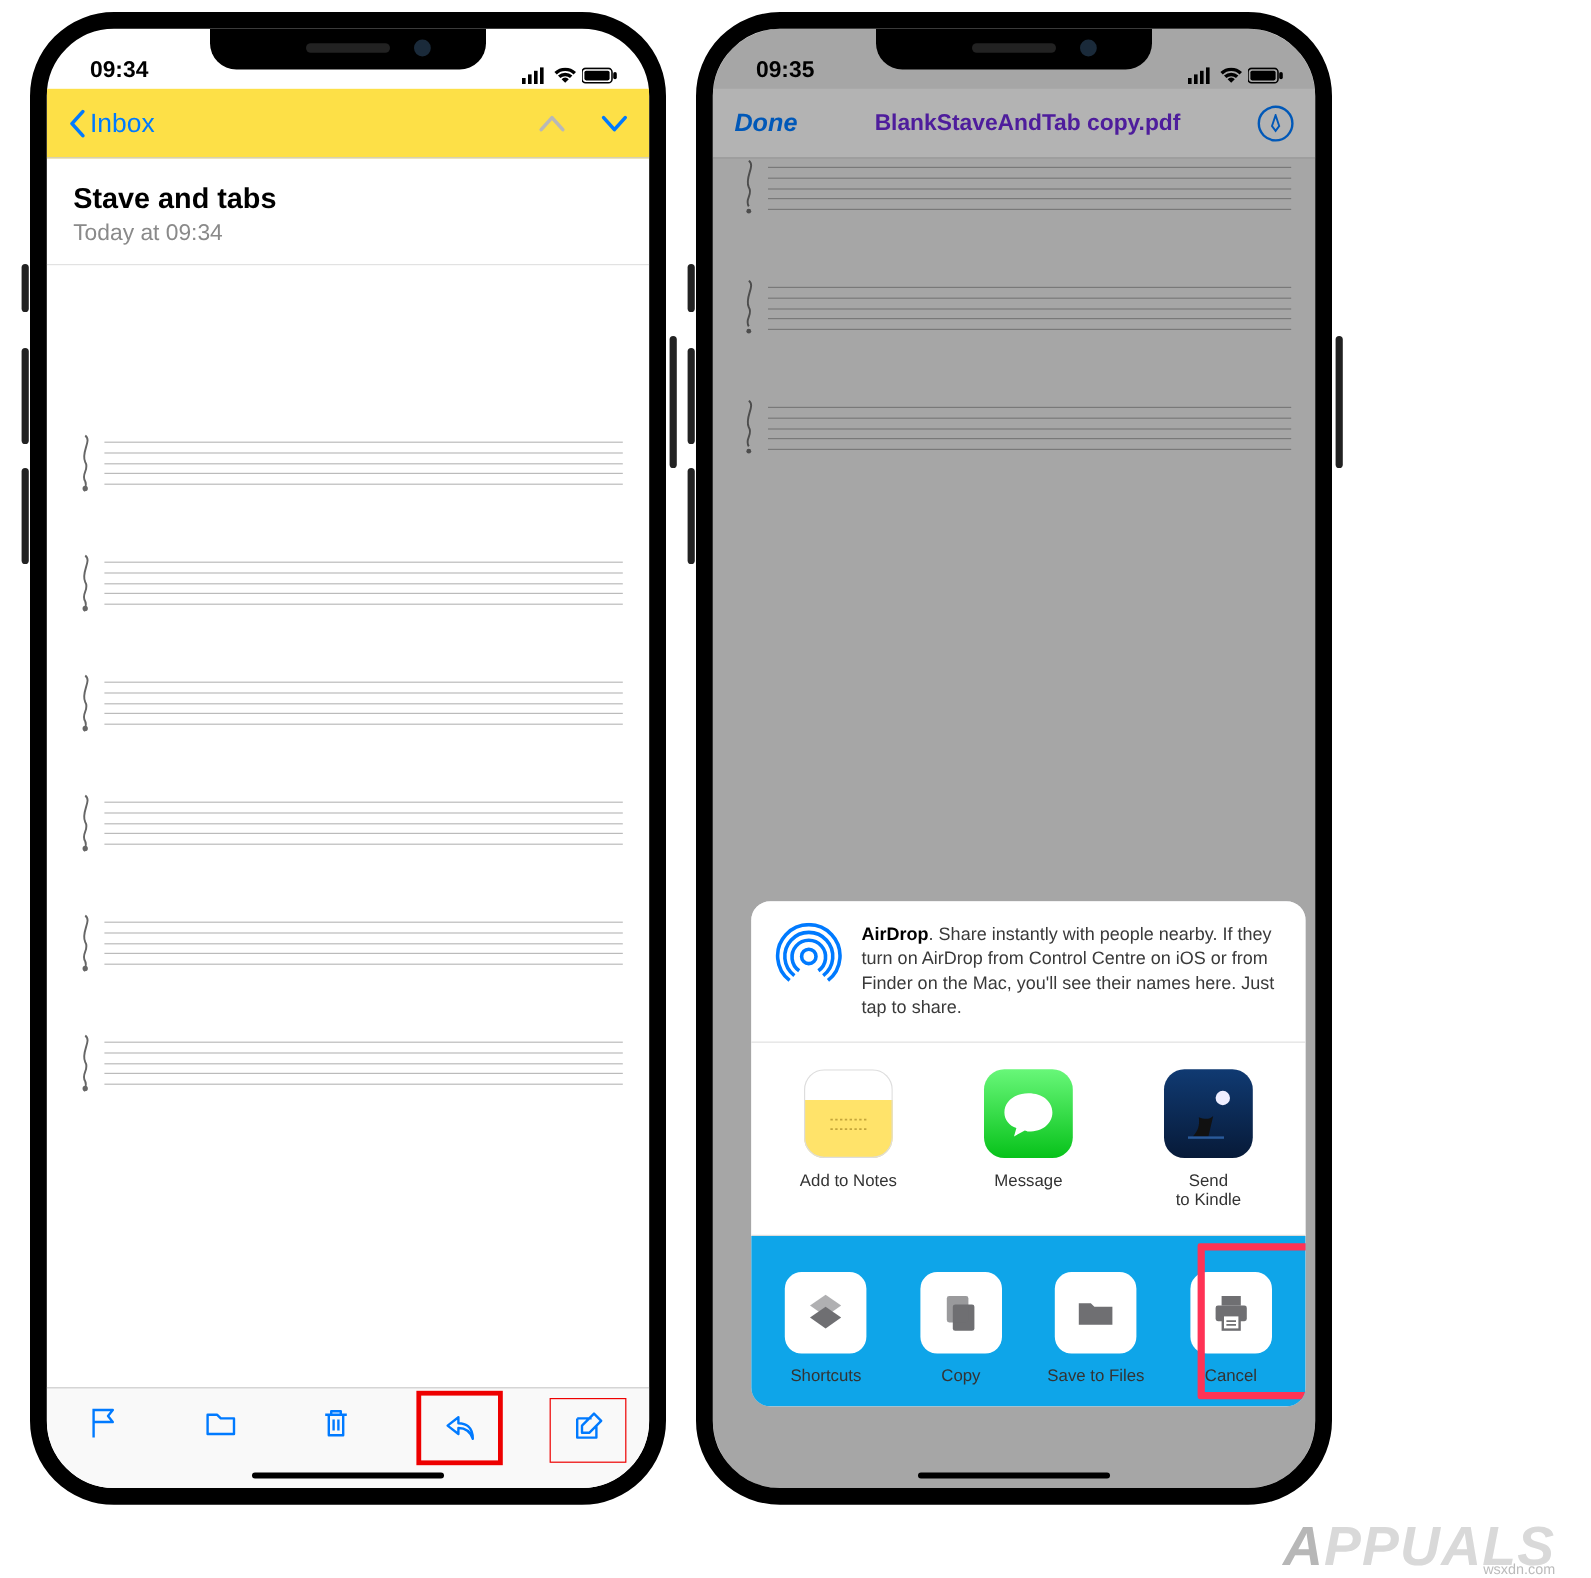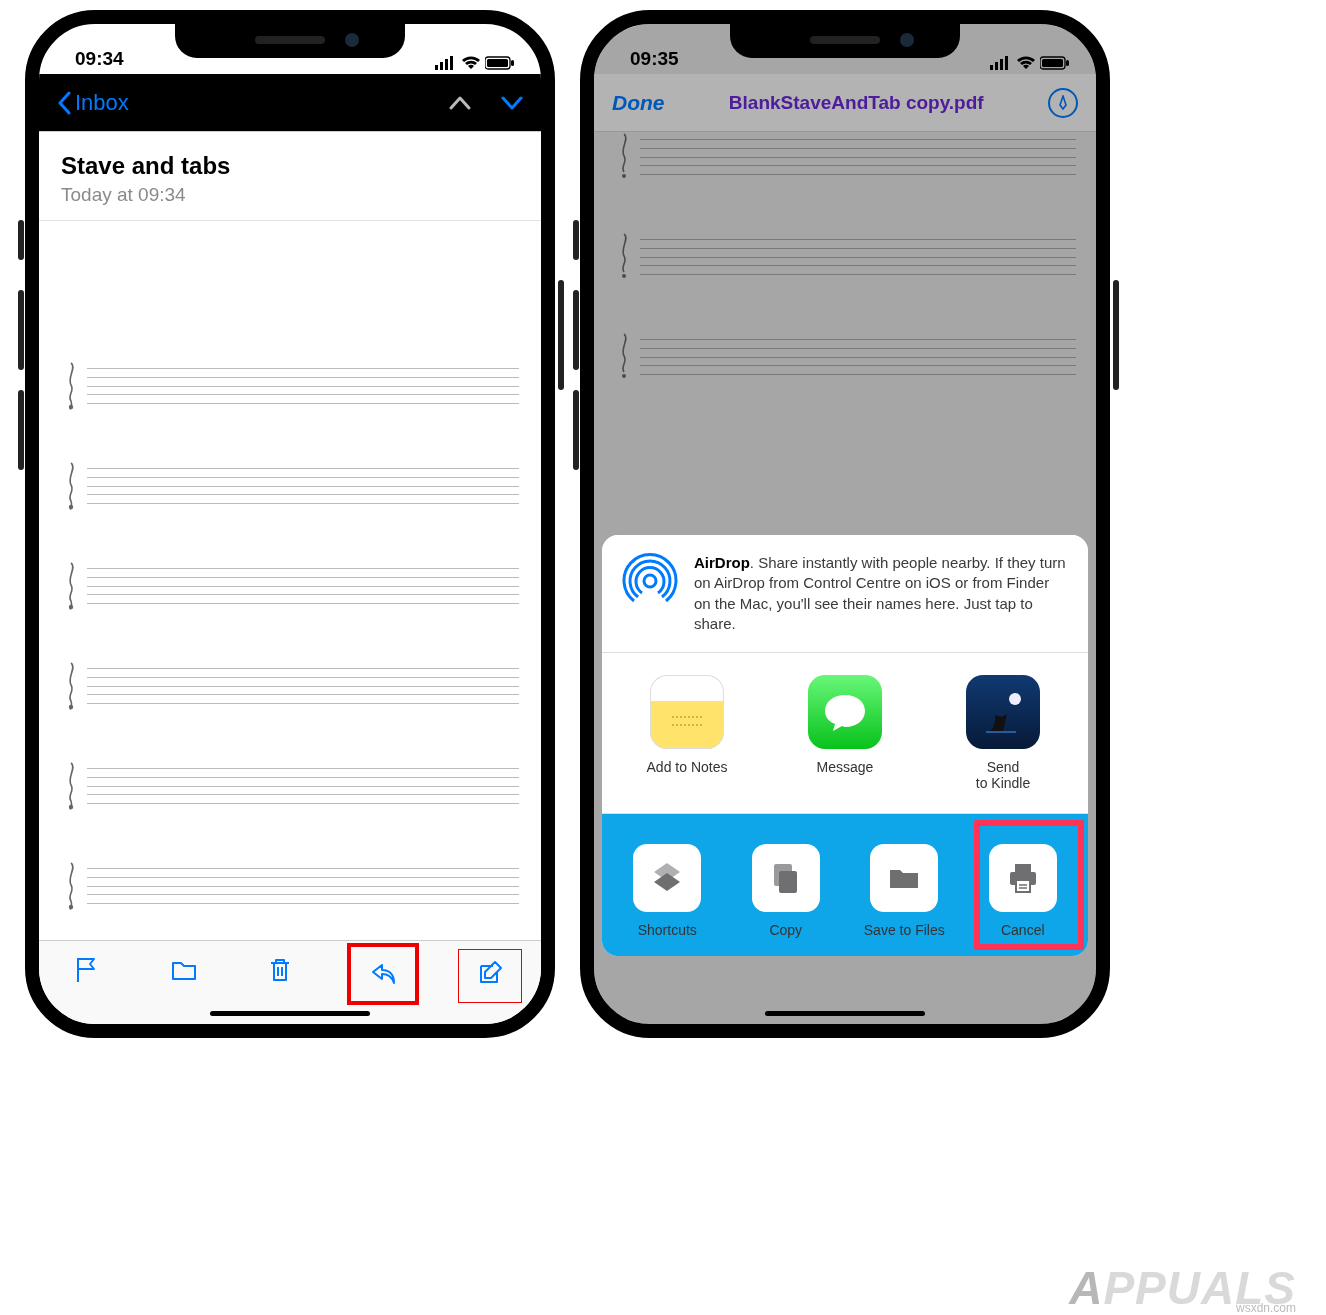--- a/index.html
+++ b/index.html
@@ -6,21 +6,21 @@
   body {
     font-family: -apple-system, "Helvetica Neue", Arial, sans-serif;
     background: #fff;
     width: 1326px;
     height: 1315px;
     position: relative;
   }
   .phone {
     position: absolute;
     width: 530px;
-    height: 1028px;
+    height: 1244px;
     border: 14px solid #000;
     border-radius: 70px;
     background: #fff;
     overflow: hidden;
   }
   .phone.left { left: 25px; top: 10px; }
   .phone.right { left: 580px; top: 10px; }
   .side-button {
     position: absolute;
     background: #222;
@@ -49,21 +49,21 @@
     height: 50px;
     display:flex; justify-content:space-between; align-items:flex-end;
     padding: 0 26px 4px 36px;
     font-weight:600; font-size:19px;
   }
   .status-icons { display:flex; gap:4px; align-items:center; }
   .status-icons svg { display:block; }
   .nav-bar {
     height: 58px;
     border-bottom: 1px solid #ccc;
-    background: #000000;
+    background: #fde047;
     display:flex; align-items:center; justify-content:space-between;
     padding: 0 18px;
   }
   .back-link { color:#007aff; font-size:22px; display:flex; align-items:center; gap:2px; }
   .nav-arrows { display:flex; gap:30px; }
   .nav-arrows .up { color:#b8b8b8; }
   .nav-arrows .down { color:#007aff; }
   .email-header {
     border-bottom:1px solid #e2e2e2;
     padding: 20px 22px 14px 22px;
@@ -100,21 +100,21 @@
     background:#f8f8f8;
   }
   .pdf-nav .done { color:#007aff; font-size:21px; font-weight:600;font-style:italic; }
   .pdf-nav .title { font-size:19px; font-weight:600; color:#6d28d9; }
   .markup-icon { width:30px; height:30px; border:2px solid #007aff; border-radius:50%; display:flex; align-items:center; justify-content:center; }
   .share-sheet {
     position:absolute; left:8px; right:8px; bottom:68px;
     display:flex; flex-direction:column; gap:10px;
   }
   .share-card {
-    background:#eeeef0; border-radius:16px; overflow:hidden;
+    background:#eeeef0; border-radius:16px; overflow:hidden;margin-left:24px;
   }
   .airdrop-row { display:flex; gap:16px; padding:18px 20px; background:#fff; border-bottom:1px solid #ddd;}
   .airdrop-row .txt { font-size:15px; line-height:1.35; color:#3a3a3a; }
   .airdrop-row .txt b { color:#000; }
   .airdrop-icon svg { width:56px; height:56px; }
   .app-row { display:flex; justify-content:space-around; padding:22px 6px; background:#fff; border-bottom:1px solid #ddd;}
   .app-item { width:100px; text-align:center; font-size:14px; color:#333; }
   .app-icon { width:74px; height:74px; border-radius:17px; margin:0 auto 10px auto; display:flex; align-items:center; justify-content:center; }
   .action-row { display:flex; justify-content:space-around; padding:30px 6px 18px 6px; background:#0ea5e9; position:relative; }
   .action-item { width:100px; text-align:center; font-size:14px; color:#333; }

